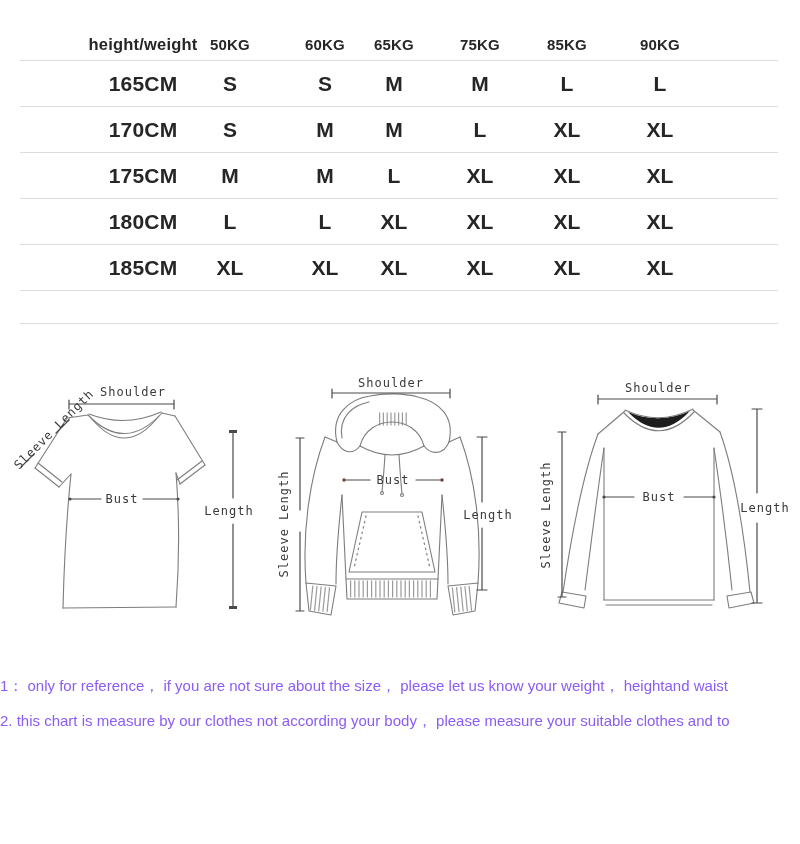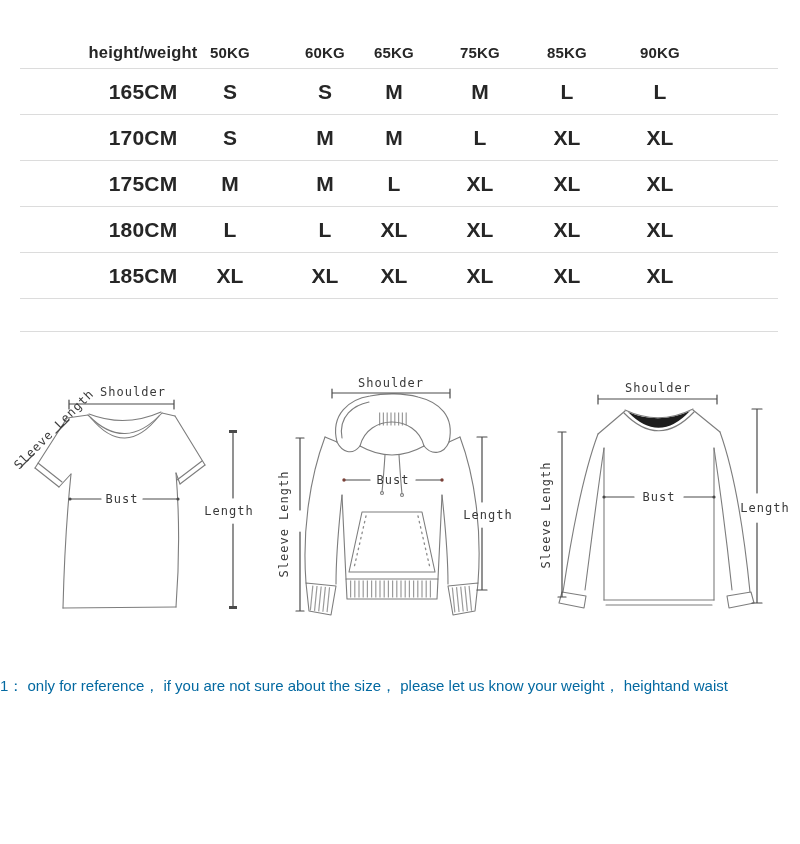--- a/index.html
+++ b/index.html
@@ -1,39 +1,39 @@
 <!DOCTYPE html>
 <html><head>
 <meta charset="utf-8">
 <style>
   html,body{margin:0;padding:0;background:#ffffff;}
   .wrap{position:relative;width:800px;height:844px;background:#fff;overflow:hidden;
         font-family:"Liberation Sans",sans-serif;}
   
   .size-table{position:absolute;left:20px;top:27px;width:758px;}
   .t-row{position:relative;height:45px;border-bottom:1px solid #dcdcdc;}
-  .t-row.t-head{height:33px;margin-top:8px;}
+  .t-row.t-head{height:33px;}
   .t-row.t-empty{height:32px;}
   .t-cell{position:absolute;top:50%;transform:translate(-50%,-50%);
           font-weight:700;color:#262626;font-size:21px;letter-spacing:.2px;white-space:nowrap;}
   .t-head .t-cell{font-size:15px;}
   .t-head .c0{font-size:16.5px;}
   .c0{left:123px}.c1{left:210px}.c2{left:305px}.c3{left:374px}
   .c4{left:460px}.c5{left:547px}.c6{left:640px}
   
   .diagram{position:absolute;top:352px;}
   #d1{left:8px}#d2{left:272px}#d3{left:538px}
   svg text{font-family:"DejaVu Sans Mono",monospace;fill:#3a3a3a;font-size:12px;letter-spacing:1px;}
   .garment{stroke:#7d7d7d;fill:none;stroke-width:1.1;stroke-linecap:round;stroke-linejoin:round;}
   .anno{stroke:#4a4a4a;fill:none;stroke-width:1.2;stroke-linecap:round;}
   .rib{stroke:#9b9b9b;fill:none;}
   .stitch{stroke:#8a8a8a;fill:none;stroke-width:1.3;stroke-dasharray:1.5 4;}
   
   .notes{position:absolute;left:0;top:668px;width:704px;text-align:center;
-         font-size:15px;line-height:35px;color:#0369a1;}
+         font-size:15px;line-height:35px;color:#8b5cf6;}
   .note-line{white-space:nowrap;}
 </style>
 </head>
 <body>
 
 <div class="wrap">
 
   <div class="size-table">
     <div class="t-row t-head">
       <span class="t-cell c0">height/weight</span>
@@ -201,15 +201,16 @@
       <path d="M219,57 V141 M219,171 V251 M214,57 H224 M214,251 H224"></path>
     </g>
     <text x="120" y="40" text-anchor="middle">Shoulder</text>
     <text x="121" y="149" text-anchor="middle">Bust</text>
     <text x="227" y="160" text-anchor="middle">Length</text>
     <text transform="translate(12,163) rotate(-90)" text-anchor="middle" letter-spacing="2">Sleeve Length</text>
   </svg>
 
   <div class="notes">
     <div class="note-line">1： only for reference， if you are not sure about the size， please let us know your weight， heightand waist</div>
+    <div class="note-line">2. this chart is measure by our clothes not according your body， please measure your suitable clothes and to</div>
   </div>
 
 </div>
 
 </body></html>

